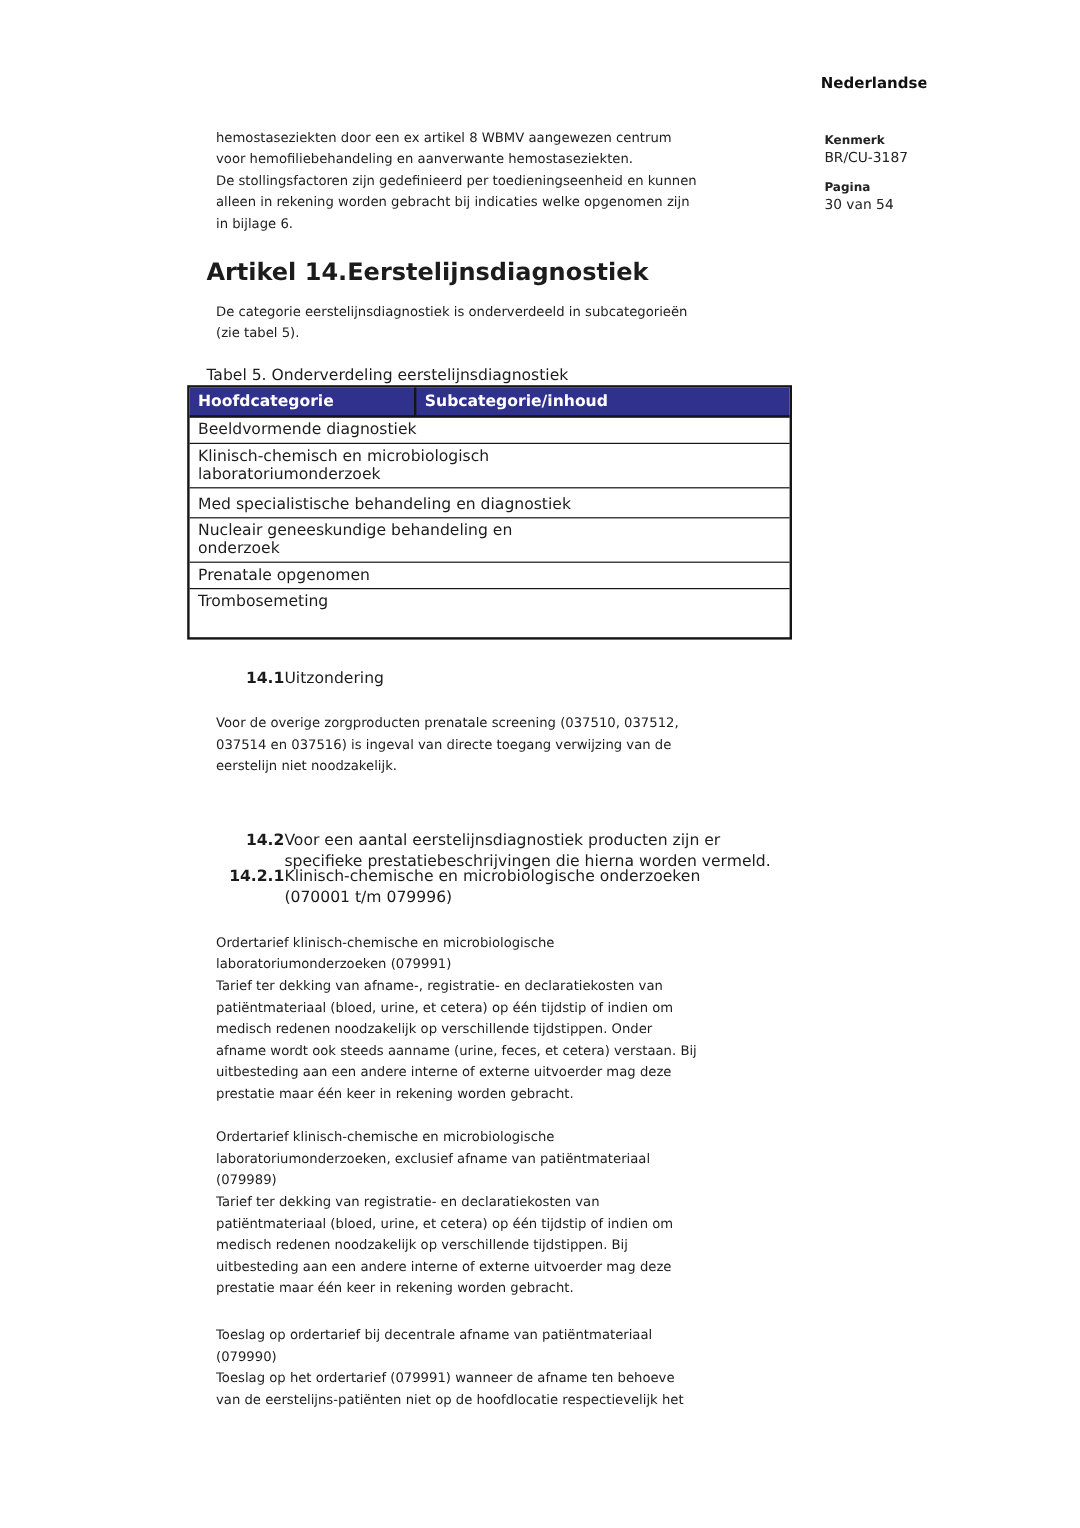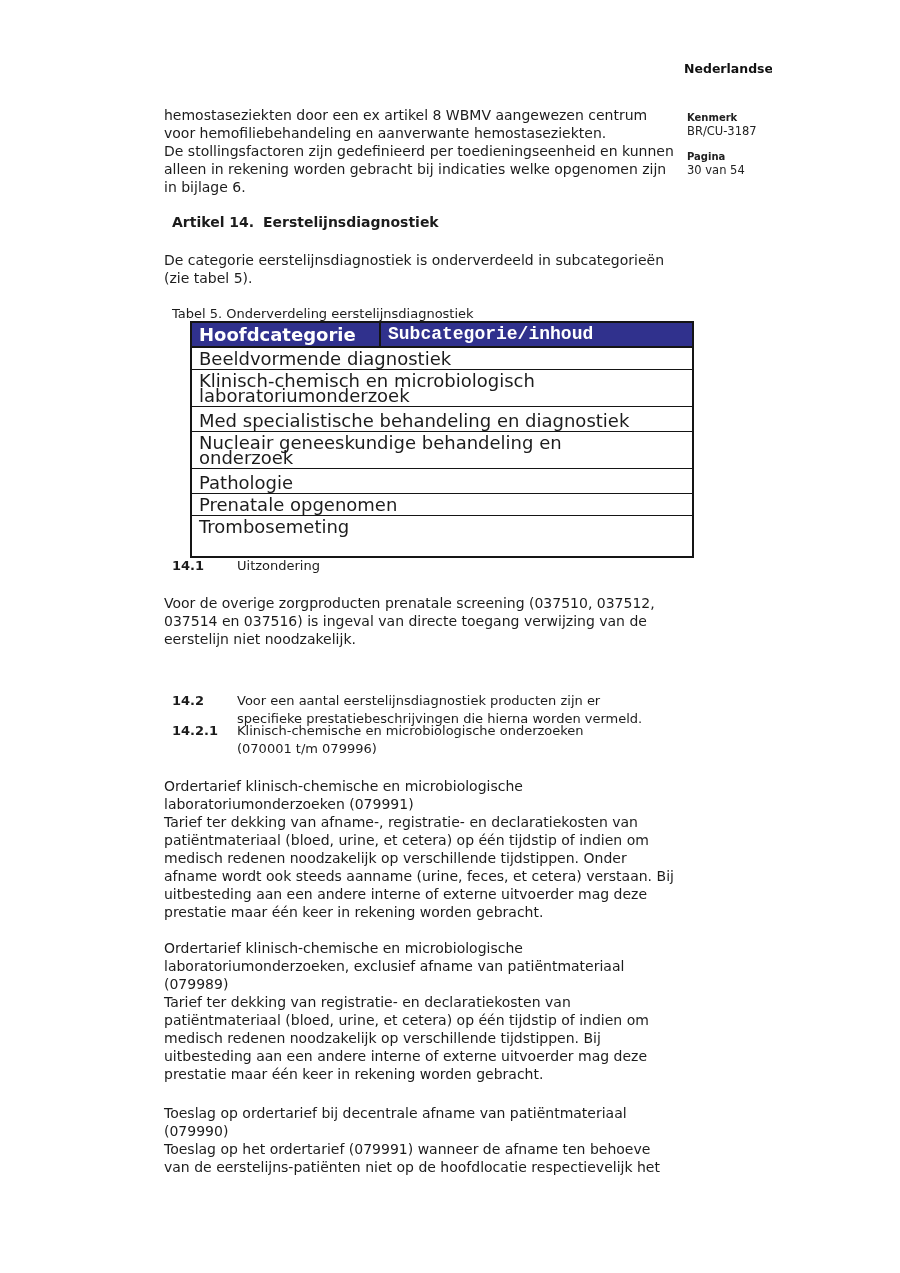--- a/index.html
+++ b/index.html
@@ -19,56 +19,56 @@
     left: 684px; top: 61px;
     font-size: 12.5px; font-weight: 700; color: #111;
     white-space: pre;
   }
   .meta { left: 687px; top: 111px; width: 180px; }
   .meta-label { font-size: 10px; font-weight: 700; line-height: 13px; color: #222; }
   .meta-value { font-size: 11.5px; line-height: 14px; color: #222; margin-bottom: 12px; }
 
   
   .txt {
-    left: 164px; width: 520px;
-    font-size: 14px; line-height: 18px;
+    left: 180px; width: 520px;
+    font-size: 11px; line-height: 18px;
     white-space: pre;
   }
   .article-heading {
     left: 172px;
-    font-size: 14px; font-weight: 700;
+    font-size: 20px; font-weight: 700;
     display: flex; white-space: pre;
   }
   .article-heading .num { min-width: 91px; }
   .sec {
     left: 172px; width: 520px;
     display: flex; font-size: 13px; line-height: 18px; white-space: pre;
   }
-  .sec .num { min-width: 65px; font-weight: 700; }
+  .sec .num { min-width: 65px; font-weight: 700; text-align: right; }
 
   
   .t-caption {
     left: 172px; top: 306px;
     font-size: 13px; white-space: pre;
   }
   .doc-table {
-    left: 190px; top: 321px; width: 504px;
+    left: 156px; top: 321px; width: 504px;
     border: 2px solid #151515;
     box-sizing: border-box;
-    font-size: 18px;
+    font-size: 13px;
   }
   .t-head {
     display: flex;
     background: var(--table-header-bg, #30318d);
     color: var(--table-header-text, #ffffff);
     font-weight: 700;
     border-bottom: 2px solid #151515;
   }
   .t-head .c1 { width: 189px; box-sizing: border-box; padding: 4px 0 4px 7px; border-right: 2px solid #151515; line-height: 15px; }
-  .t-head .c2 { flex: 1; padding: 4px 0 4px 7px; line-height: 15px; font-family: Liberation Mono, monospace; }
+  .t-head .c2 { flex: 1; padding: 4px 0 4px 7px; line-height: 15px; }
   .t-body { display: flex; }
   .c1-body { width: 189px; box-sizing: border-box; border-right: 2px solid #151515; padding: 5px 0 0 7px; line-height: 15px; white-space: pre; }
   .c2-body { flex: 1; display: flex; flex-direction: column; }
   .sub {
     padding: 3px 0 3px 7px;
     border-bottom: 1.5px solid #151515;
     line-height: 15px;
     white-space: pre;
   }
   .sub.gap { padding-top: 6px; }
@@ -110,21 +110,20 @@
       <div class="c2">Subcategorie/inhoud</div>
     </div>
     <div class="t-body">
       <div class="c2-body">
         <div class="sub">Beeldvormende diagnostiek</div>
         <div class="sub">Klinisch-chemisch en microbiologisch
 laboratoriumonderzoek</div>
         <div class="sub gap">Med specialistische behandeling en diagnostiek</div>
         <div class="sub">Nucleair geneeskundige behandeling en
 onderzoek</div>
-        <div class="sub gap">Pathologie</div>
         <div class="sub">Prenatale opgenomen</div>
         <div class="sub">Trombosemeting</div>
       </div>
     </div>
   </div>
 
   <div class="abs sec" style="top:557px">
     <span class="num">14.1</span>
     <span>Uitzondering</span>
   </div>

